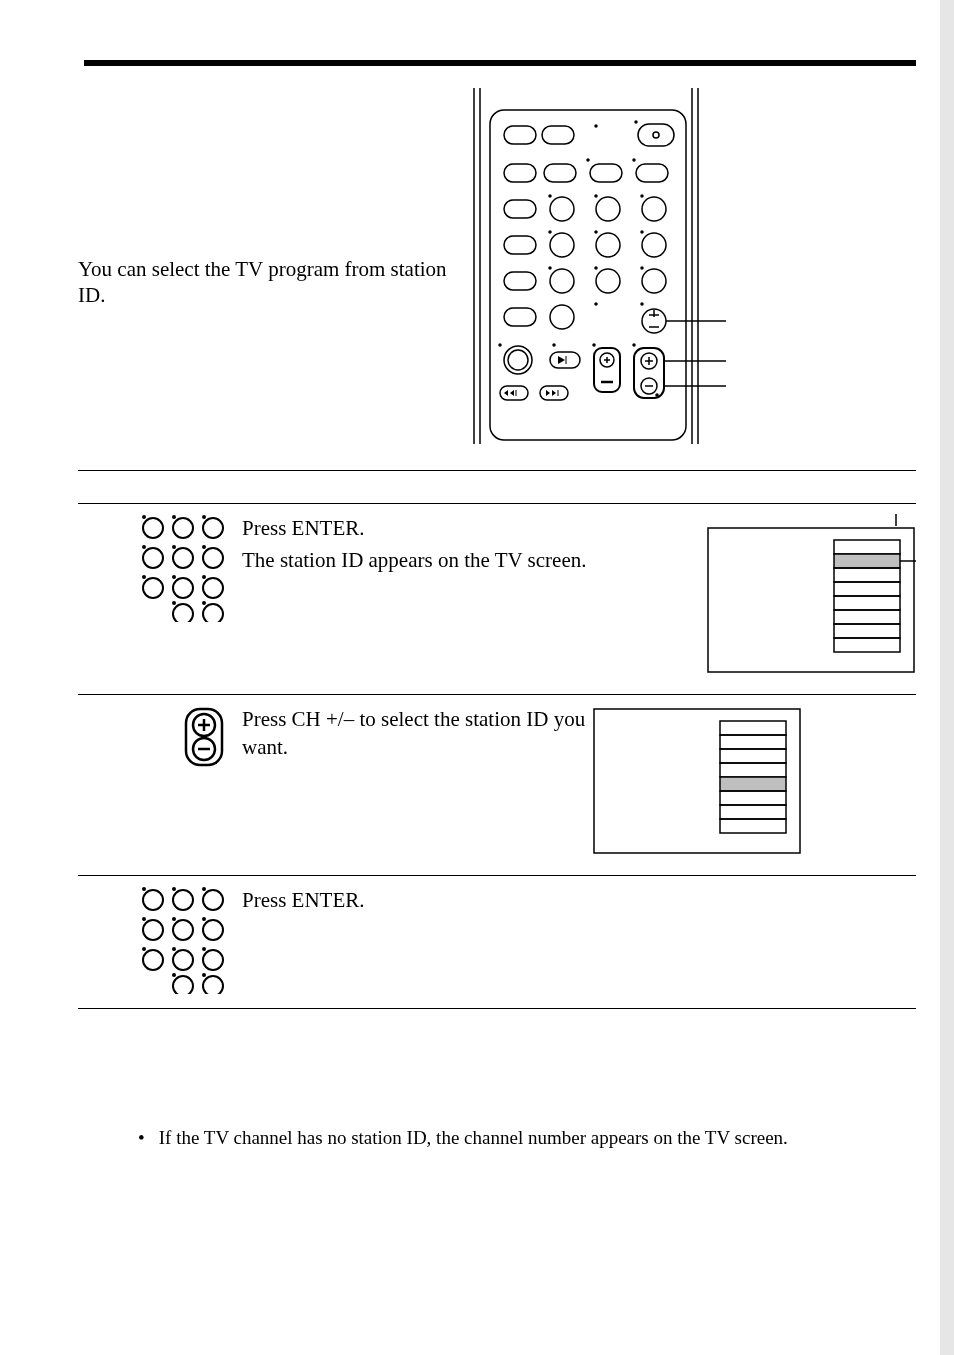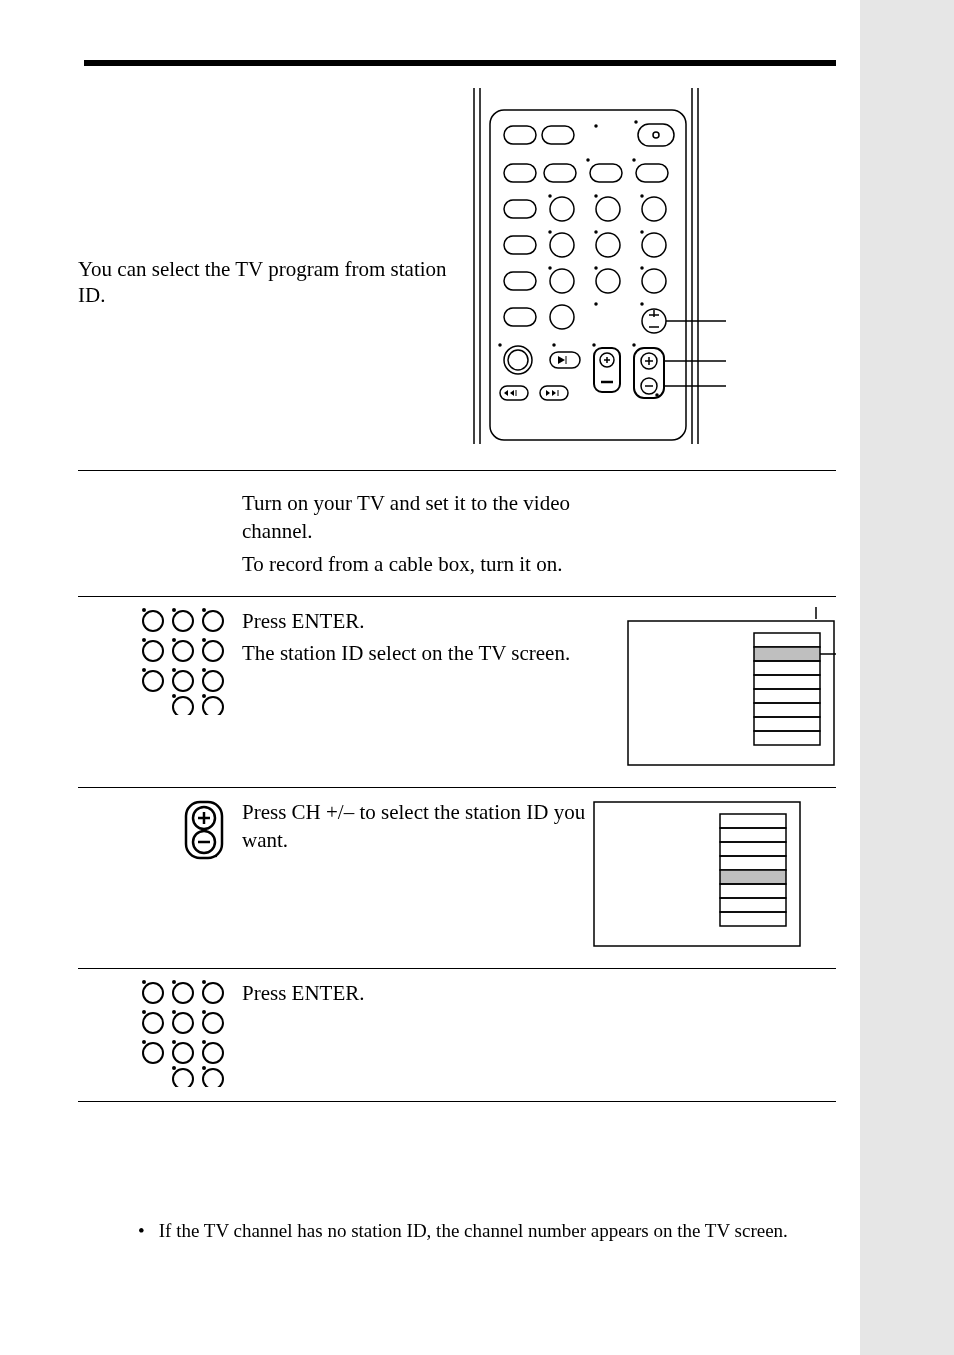--- a/index.html
+++ b/index.html
@@ -3,21 +3,21 @@
 <meta charset="utf-8">
 <style>
   html, body {
     margin: 0;
     padding: 0;
     background: #e6e6e6;
     font-family: Georgia, "Times New Roman", serif;
     color: #000;
   }
   .page {
-    width: 860px;
+    width: 940px;
     background: #fff;
     padding: 0;
     min-height: 1355px;
     position: relative;
   }
   .top-rule {
     position: absolute;
     left: 84px;
     right: 24px;
     top: 60px;
@@ -214,24 +214,20 @@
             </g>
           </g>
         </svg>
       </div>
     </div>
 
     <hr class="rule">
 
     <div class="step-row">
       <div class="step-icon"></div>
-      <div class="step-body">
-        <p>Turn on your TV and set it to the video channel.</p>
-        <p>To record from a cable box, turn it on.</p>
-      </div>
       <div class="step-extra"></div>
     </div>
 
     <div class="step-row" style="min-height:170px;">
       <div class="step-icon">
         <svg width="90" height="108" viewBox="0 0 90 108">
           <g fill="none" stroke="#000" stroke-width="2">
             <circle cx="15" cy="14" r="10"></circle>
               <circle cx="6" cy="3" r="1" fill="#000"></circle>
             <circle cx="45" cy="14" r="10"></circle>
@@ -252,21 +248,21 @@
               <circle cx="66" cy="63" r="1" fill="#000"></circle>
             <circle cx="45" cy="100" r="10"></circle>
               <circle cx="36" cy="89" r="1" fill="#000"></circle>
             <circle cx="75" cy="100" r="10"></circle>
               <circle cx="66" cy="89" r="1" fill="#000"></circle>
           </g>
         </svg>
       </div>
       <div class="step-body">
         <p>Press ENTER.</p>
-        <p>The station ID select on the TV screen.</p>
+        <p>The station ID appears on the TV screen.</p>
       </div>
       <div class="step-extra">
         <svg class="mini-tv" width="210" height="160" viewBox="0 0 210 160">
           <g fill="none" stroke="#000" stroke-width="1.5">
             <line x1="190" y1="0" x2="190" y2="12"></line>
             <rect x="2" y="14" width="206" height="144"></rect>
             <g>
               <rect x="128" y="26" width="66" height="14"></rect>
               <rect x="128" y="40" width="66" height="14" fill="#bfbfbf"></rect>
               <rect x="128" y="54" width="66" height="14"></rect>

